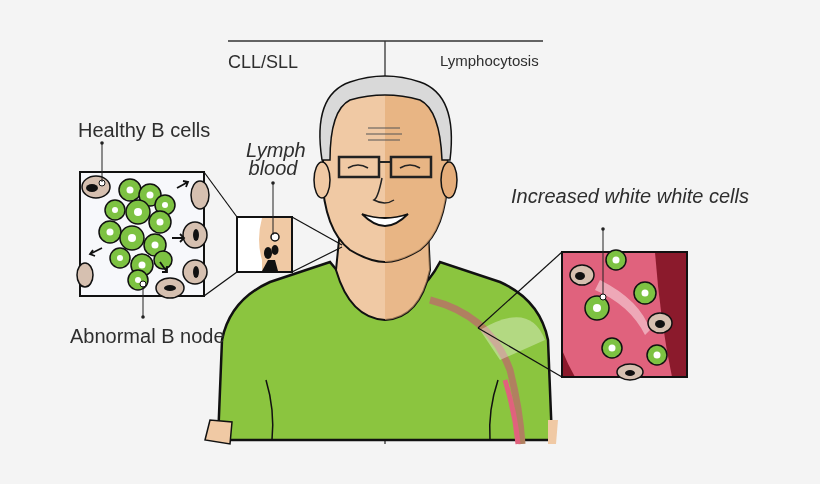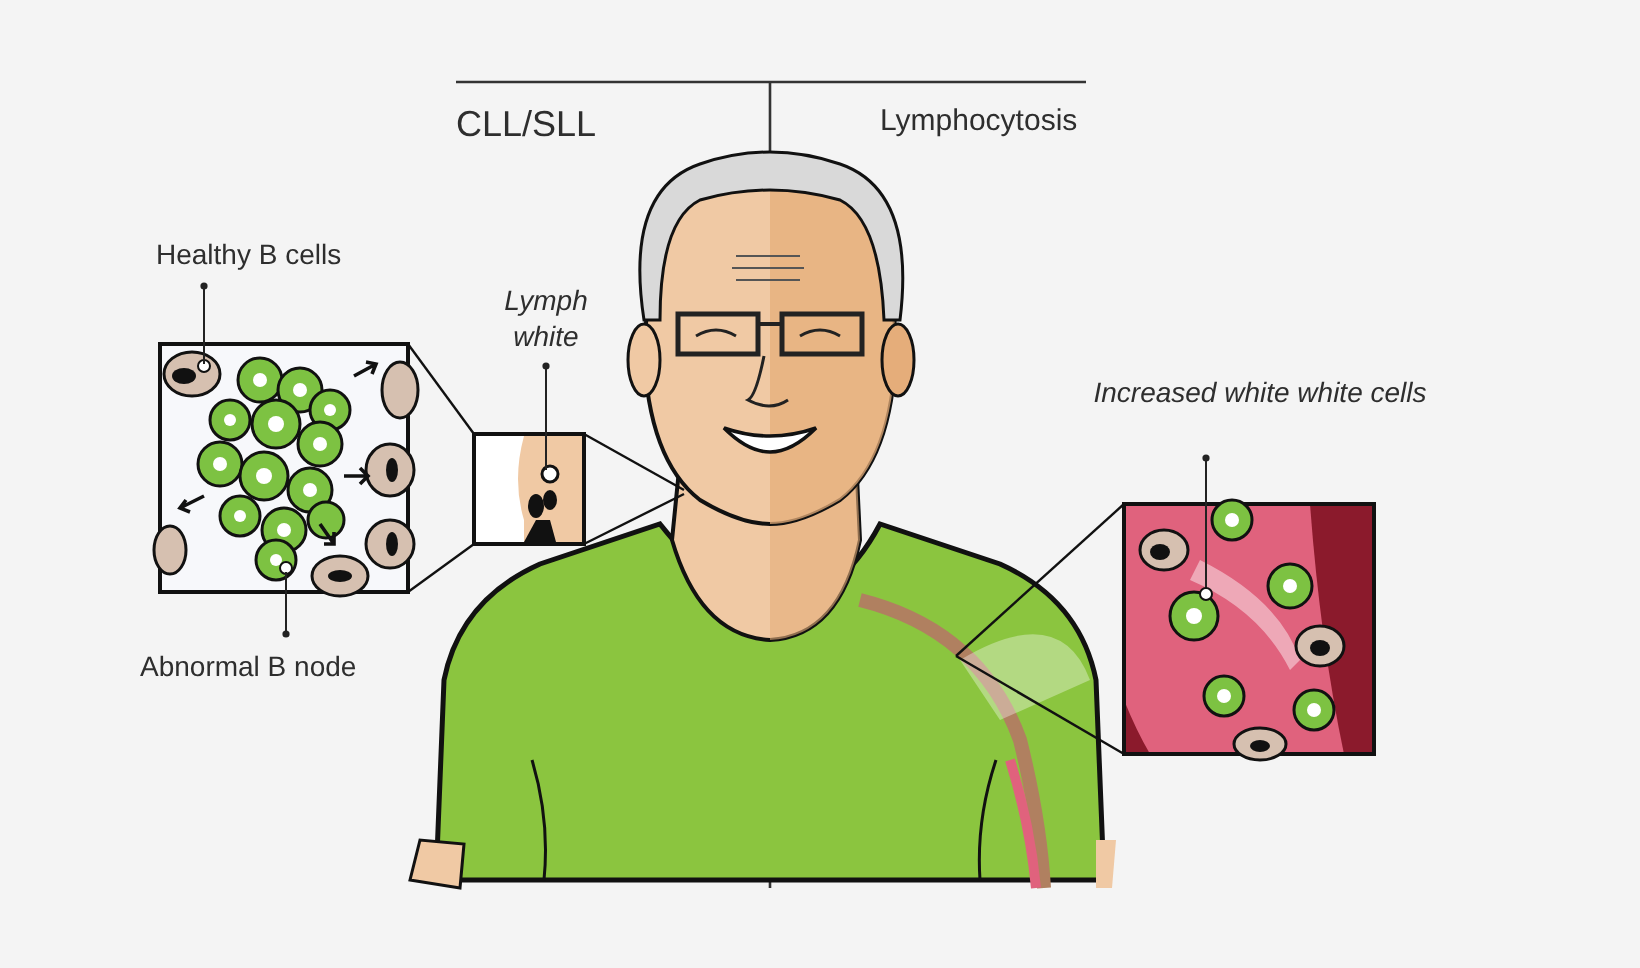--- a/index.html
+++ b/index.html
@@ -1,18 +1,18 @@
 <!DOCTYPE html>
 <html><head>
 <meta charset="utf-8">
 <style>
   html, body { margin:0; padding:0; }
   body { width:820px; height:484px; background:#f4f4f4; position:relative; overflow:hidden;
          font-family:"Liberation Sans", sans-serif; color:#333; }
-  .lbl { position:absolute; font-size:14px; color:#2e2e2e; white-space:nowrap; }
+  .lbl { position:absolute; font-size:20px; color:#2e2e2e; white-space:nowrap; }
   .center { text-align:center;font-style:italic; }
   svg { position:absolute; left:0; top:0; }
 </style>
 </head>
 <body>
 
 <svg width="820" height="484" viewBox="0 0 820 484">
 
   <line x1="228" y1="41" x2="543" y2="41" stroke="#333" stroke-width="1.3"></line>
   <line x1="385" y1="41" x2="385" y2="444" stroke="#333" stroke-width="1.3"></line>
@@ -178,18 +178,18 @@
 </svg>
 
 <div class="lbl" style="left:228px; top:52px; font-size:18px;">CLL/SLL</div>
 <div class="lbl" style="left:428px; top:52px; font-size:15px;margin-left:12px;">Lymphocytosis</div>
 
 <div class="lbl" style="left:78px; top:119px;">Healthy B cells</div>
 <div class="lbl" style="left:70px; top:325px;">Abnormal B node</div>
 
 <div class="lbl center" style="left:246px; top:141px; width:54px; line-height:18px;">
   <div>Lymph</div>
-  <div>white</div>
+  <div>blood</div>
 </div>
 
 <div class="lbl center" style="left:505px; top:187px; width:250px; line-height:18px;">
   <div>Increased white white cells</div>
 </div>
 
 </body></html>

